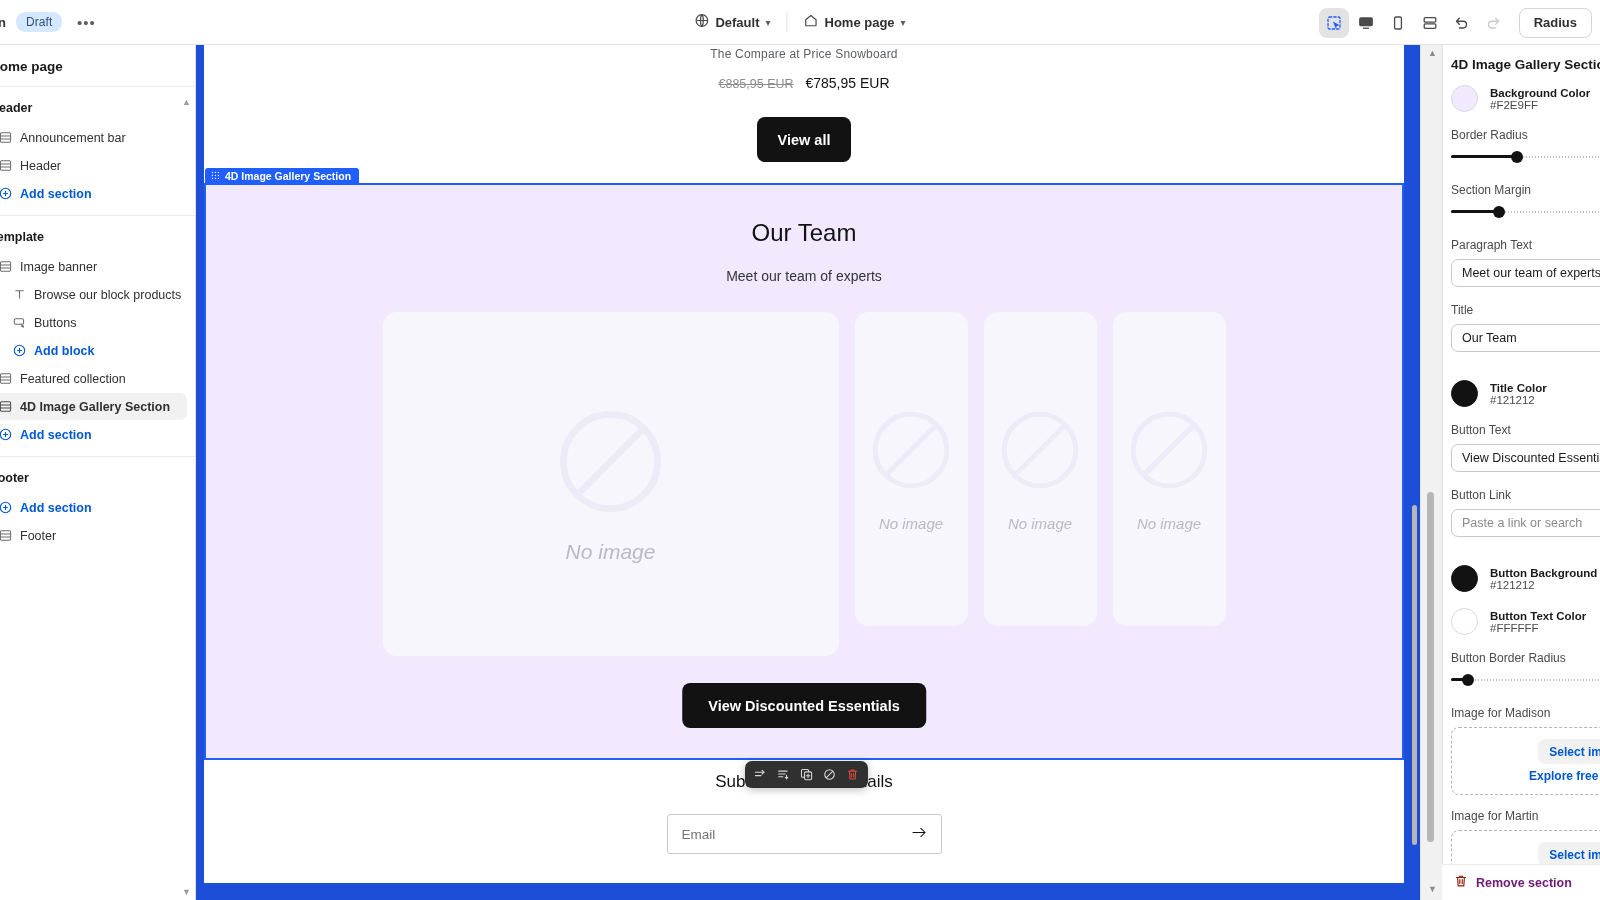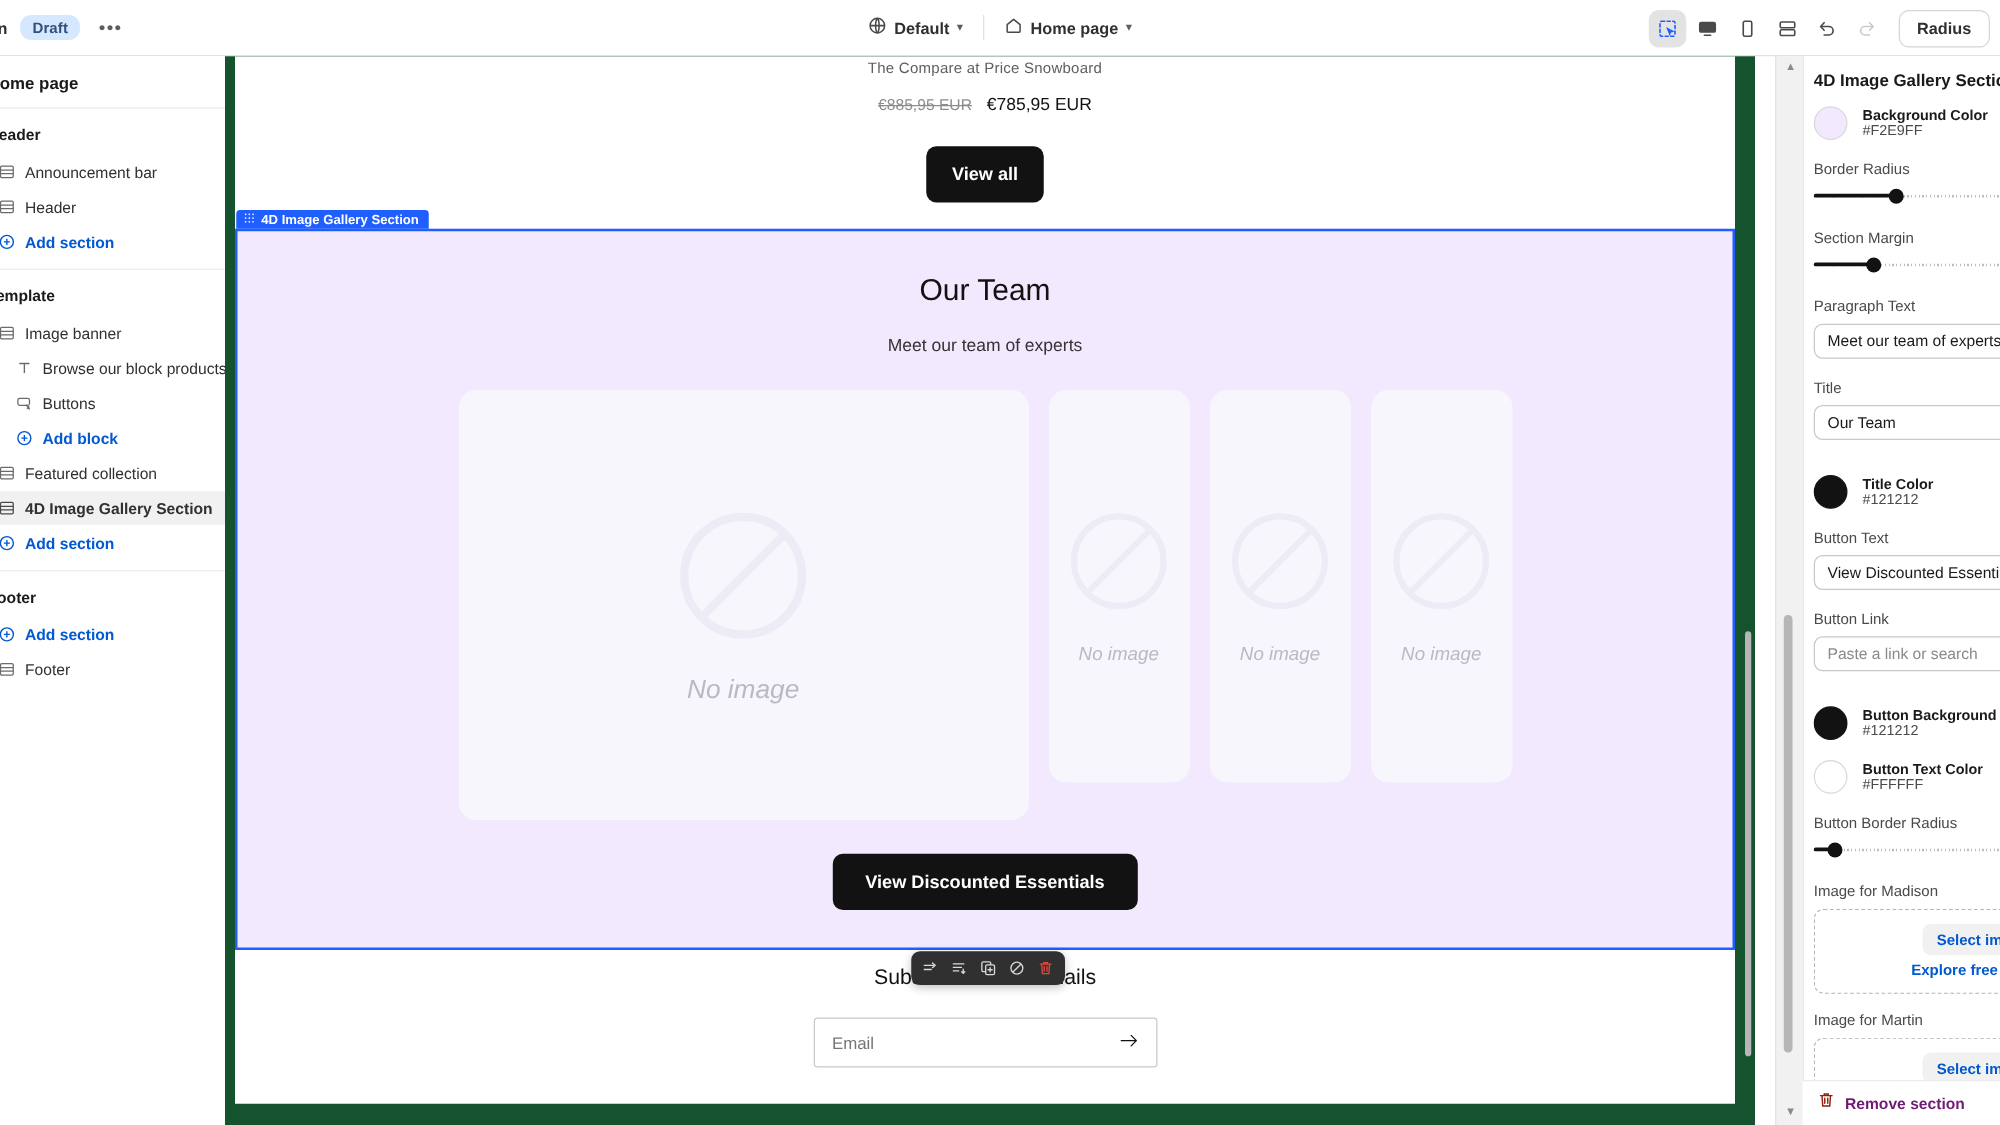--- a/index.html
+++ b/index.html
@@ -22,21 +22,21 @@
   .topbar-left {
     display: flex; align-items: center; gap: 10px;
     margin-left: -12px; padding-left: 10px;
   }
   .store-name {
     font-size: 13px; color: #303030; font-weight: 600; white-space: nowrap;
   }
   .draft-badge {
     background: #d6e8ff; color: #30507d;
     font-size: 12px; padding: 3px 10px; border-radius: 9px;
-    font-weight: 700; letter-spacing: .1px;
+    font-weight: 400; letter-spacing: .1px;
   }
   .dots-btn {
     width: 28px; height: 28px; border-radius: 7px;
     display: flex; align-items: center; justify-content: center;
     color: #5c5f62; font-size: 15px; letter-spacing: 1px; cursor: pointer;
     border: none; background: transparent;
   }
 
   .topbar-center {
     position: absolute; left: 50%; transform: translateX(-50%);
@@ -104,23 +104,23 @@
   .sb-ico { width: 14px; height: 14px; flex: 0 0 14px; color: #6b6b6b; display:flex; align-items:center; justify-content:center;}
   .sb-divider { height: 1px; background: #ececec; margin: 8px 0 0 -10px; }
   .sb-scrollbar {
     position: absolute; right: 3px; top: 52px;
     width: 4px; height: 800px;
   }
   .sb-arrow { position:absolute; right:1px; font-size:9px; color:#9a9a9a; }
 
   
   .canvas-wrap {
-    position: absolute; top: 45px; left: 180px;
+    position: absolute; top: 45px; left: 196px;
     width: 1224px; height: 855px;
-    background: #14532d;
+    background: #1d4ed8;
     overflow: hidden;
   }
   .preview {
     position: absolute; top: 0; left: 8px;
     width: 1200px; height: 838px;
     background: #ffffff;
     overflow: hidden;
   }
   
   .feat-tail { padding-top: 2px; text-align: center; }

